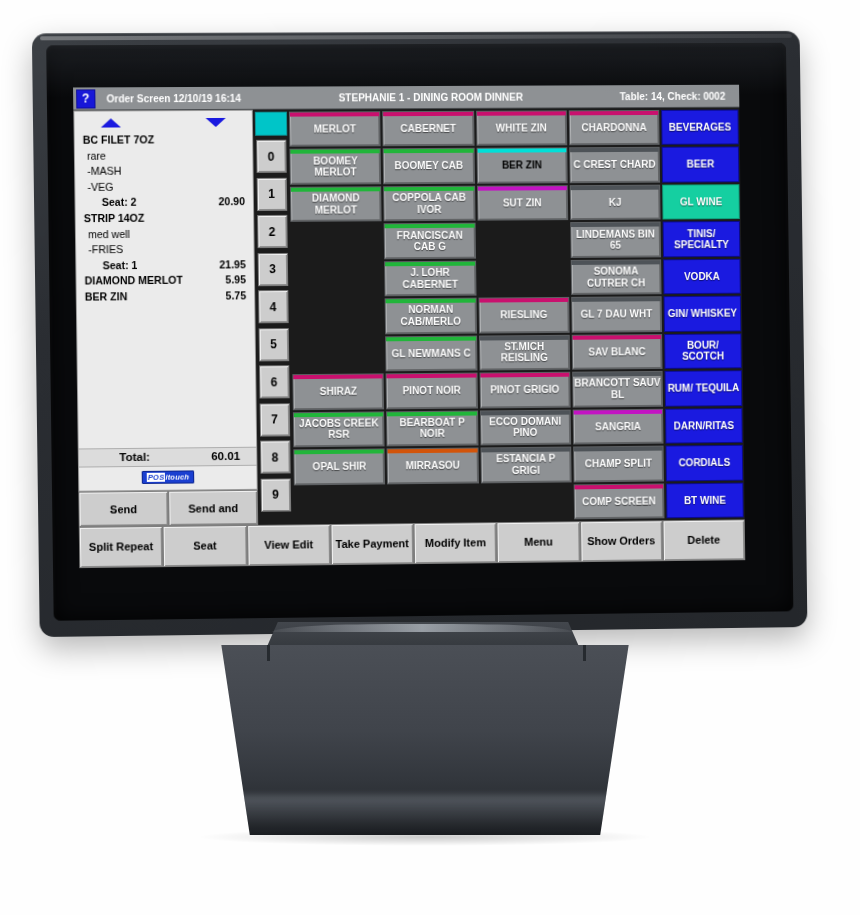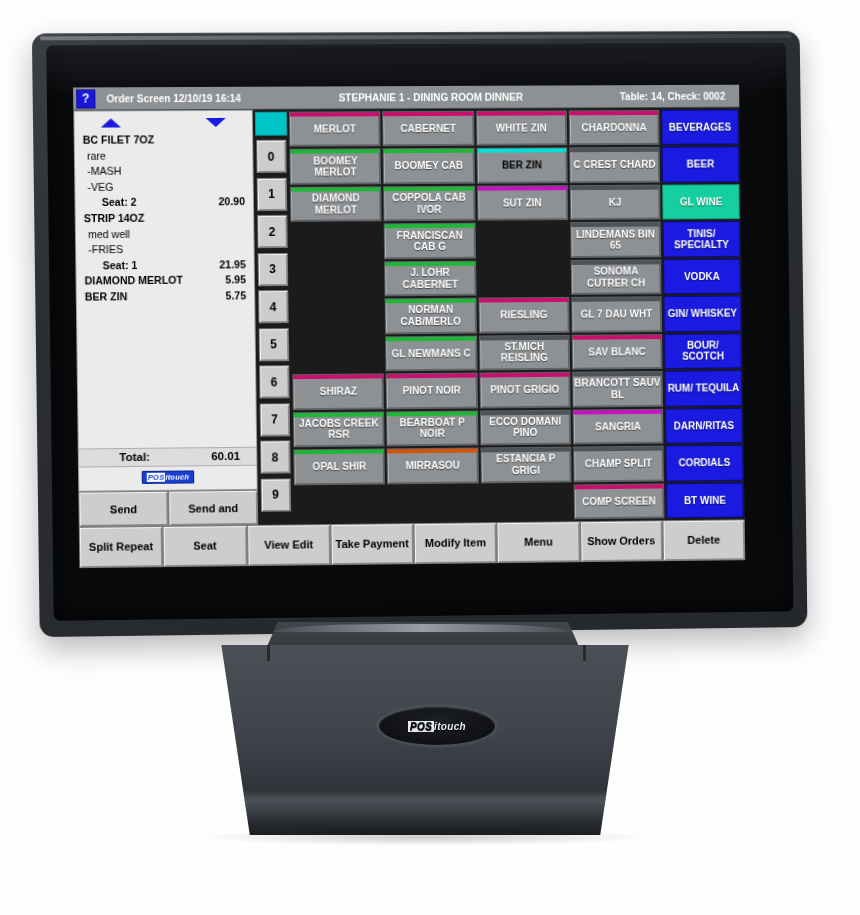--- a/index.html
+++ b/index.html
@@ -430,18 +430,15 @@
       </div>
     </div>
   </div>
 
   <div id="neck"></div>
   <div id="neckshine"></div>
   <div id="base">
     <div class="notch" style="left:14%"></div>
     <div class="notch" style="left:86%"></div>
   </div>
-  <div id="logobadge">
-    <span class="badgetext"><span class="inv">POS</span><span>itouch</span></span>
-  </div>
   <div id="floorshadow"></div>
 
 </div>
 
 </body></html>

